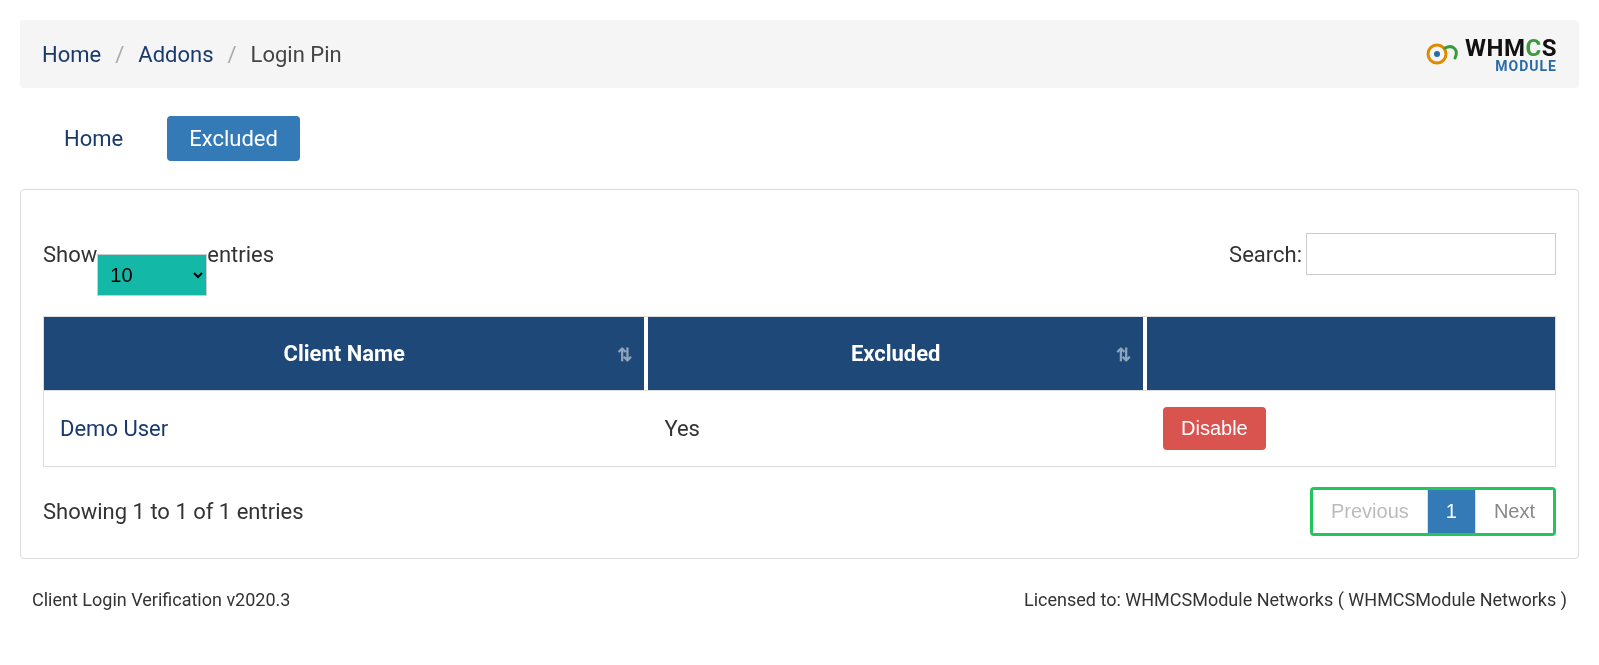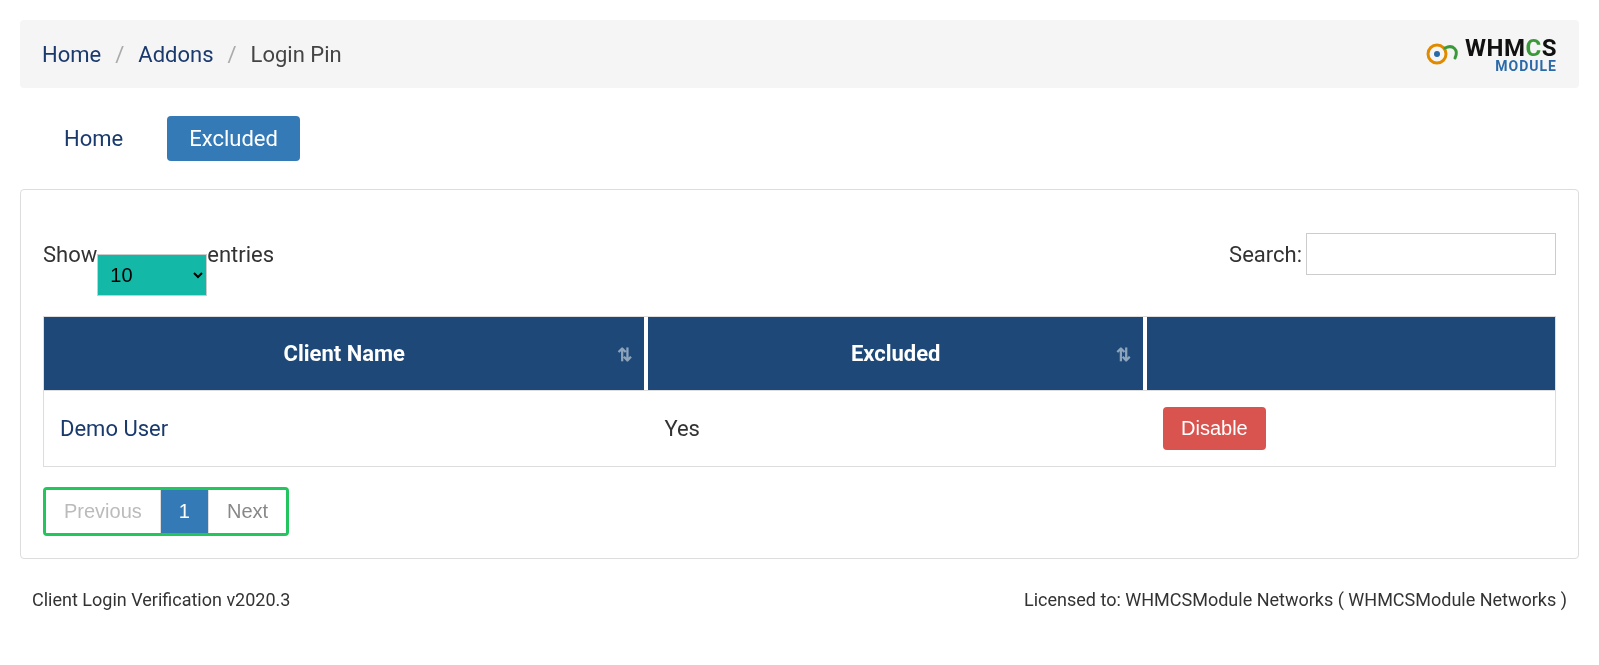--- a/index.html
+++ b/index.html
@@ -106,20 +106,21 @@
       <tbody>
         <tr>
           <td><a href="#">Demo User</a></td>
           <td>Yes</td>
           <td><button class="btn-danger">Disable</button></td>
         </tr>
       </tbody>
     </table>
 
     <div class="table-footer">
+      <div>Showing 1 to 1 of 1 entries</div>
       <div class="pagination">
         <button class="page-btn disabled">Previous</button>
         <button class="page-btn active">1</button>
         <button class="page-btn">Next</button>
       </div>
     </div>
   </div>
 
   <div class="footer">
     <div>Client Login Verification v2020.3</div>

